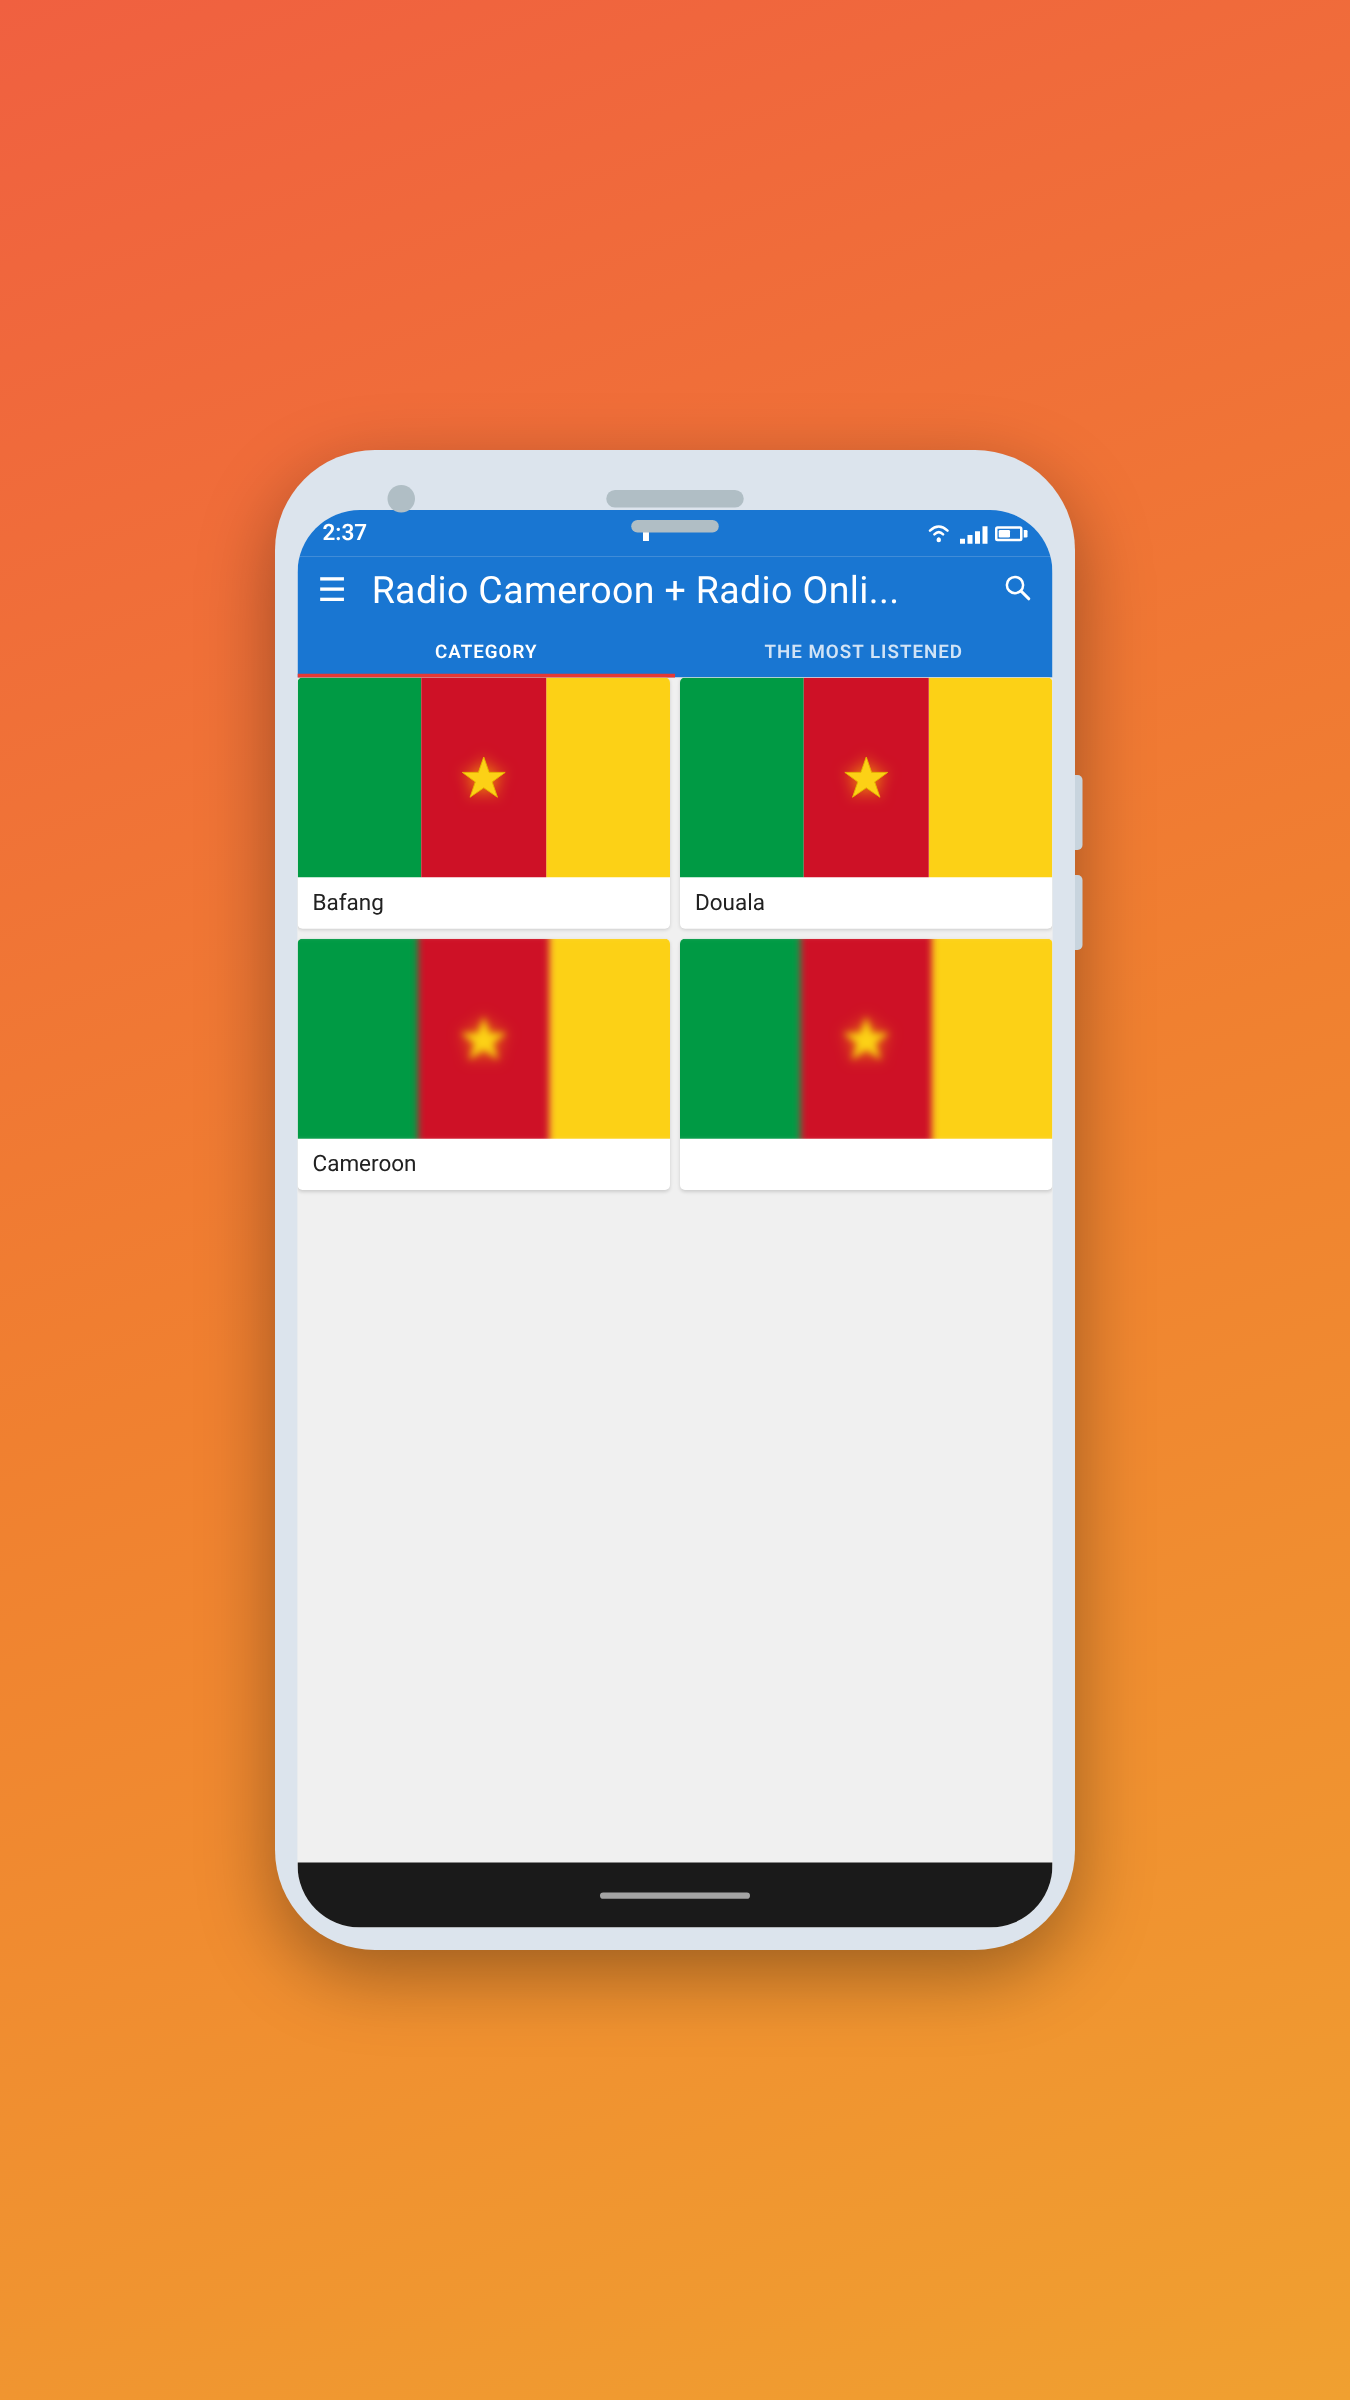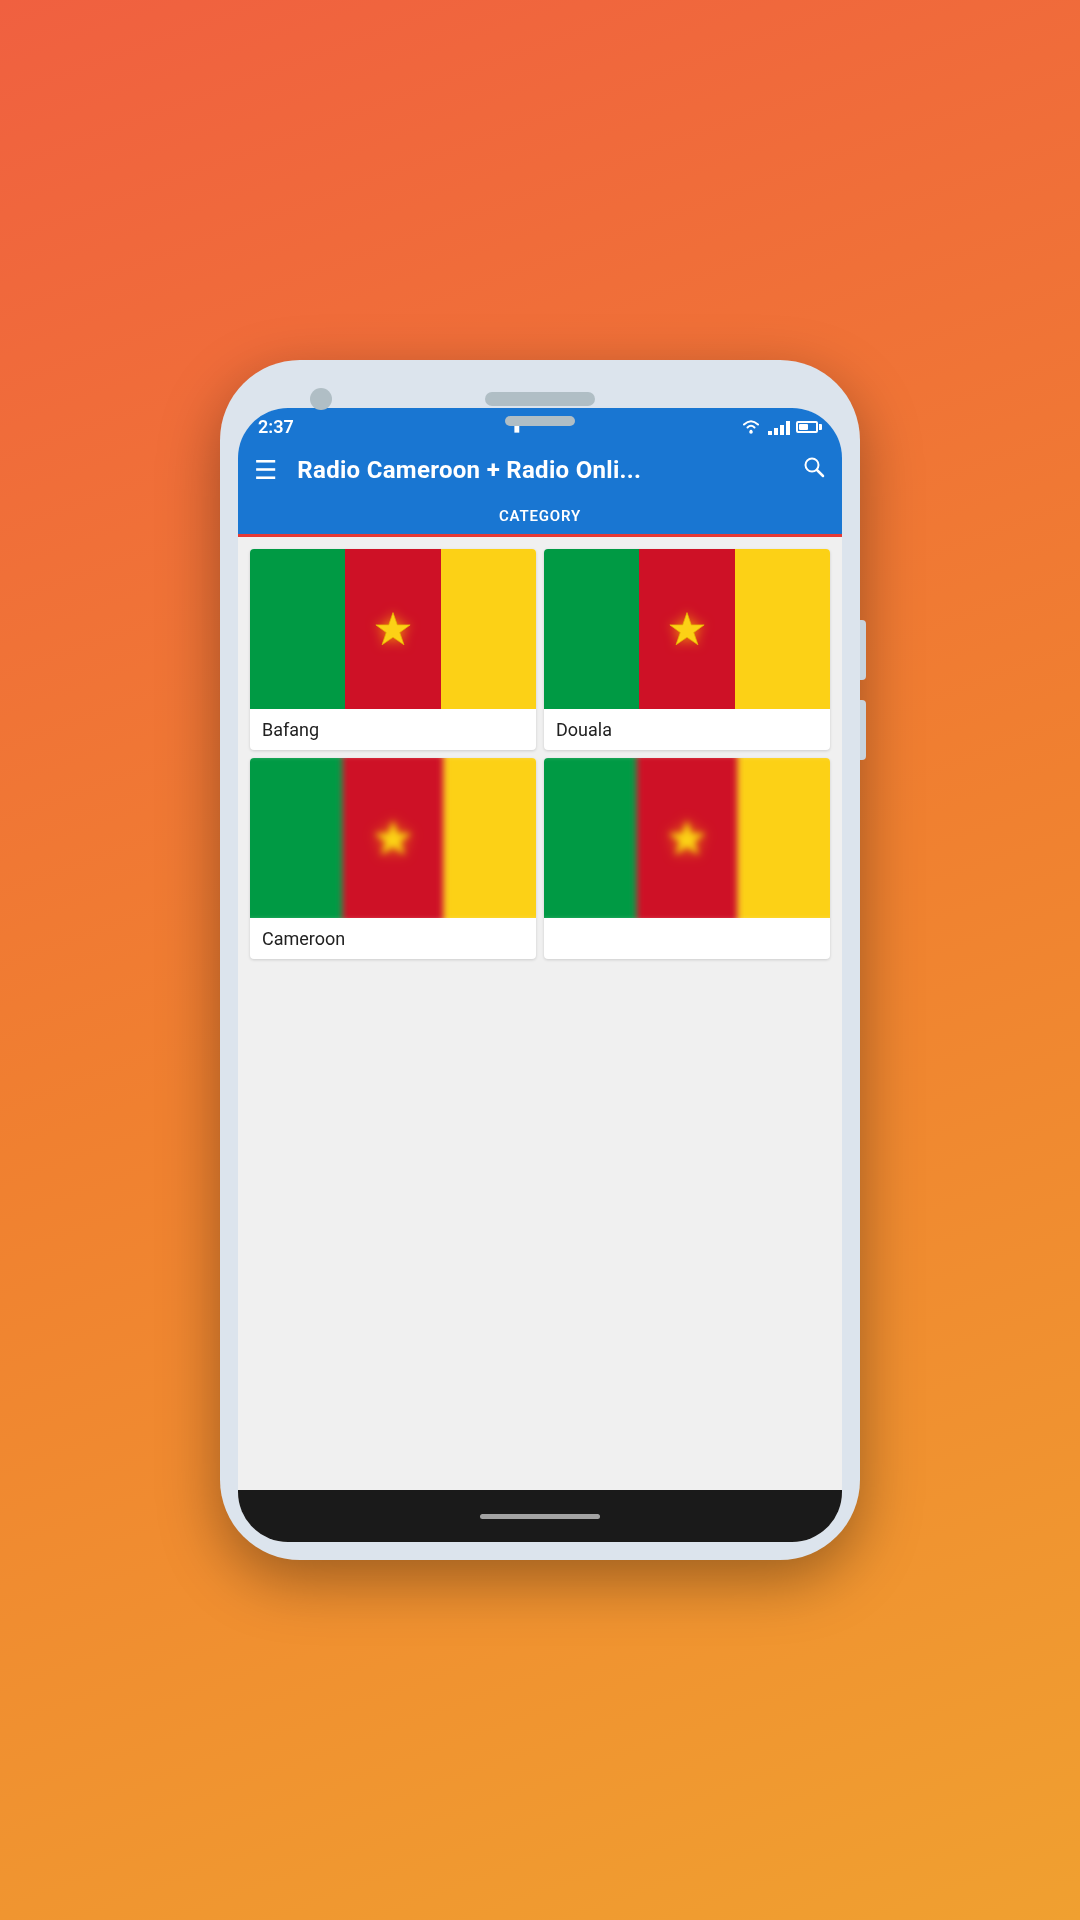--- a/index.html
+++ b/index.html
@@ -149,22 +149,22 @@
     }
 
     .menu-icon {
       font-size: 26px;
       cursor: pointer;
       line-height: 1;
     }
 
     .app-title {
       flex: 1;
-      font-size: 24px;
-      font-weight: 700;
+      font-size: 30px;
+      font-weight: 400;
       letter-spacing: 0.3px;
     }
 
     .search-icon {
       font-size: 24px;
       cursor: pointer;
     }
 
     
     .tabs-bar {
@@ -197,21 +197,21 @@
       right: 0;
       height: 3px;
       background: #e53935;
     }
 
     
     .content-area {
       flex: 1;
       background: #f0f0f0;
       overflow-y: auto;
-      padding: 12px;
+      padding: 0;
     }
 
     .grid {
       display: grid;
       grid-template-columns: 1fr 1fr;
       gap: 8px;
     }
 
     .card {
       background: white;
@@ -370,20 +370,23 @@
         <svg width="24" height="24" viewBox="0 0 24 24" fill="white">
           <circle cx="10" cy="10" r="6.5" stroke="white" stroke-width="2" fill="none"></circle>
           <line x1="15" y1="15" x2="21" y2="21" stroke="white" stroke-width="2.5" stroke-linecap="round"></line>
         </svg>
       </span>
     </div>
 
     <div class="tabs-bar">
       <div class="tab active">
         <span>CATEGORY</span>
+      </div>
+      <div class="tab">
+        <span>THE MOST LISTENED</span>
       </div>
     </div>
 
     <div class="content-area">
       <div class="grid">
 
         <div class="card">
           <div class="card-image">
             <div class="cameroon-flag">
               <div class="flag-green"></div>

